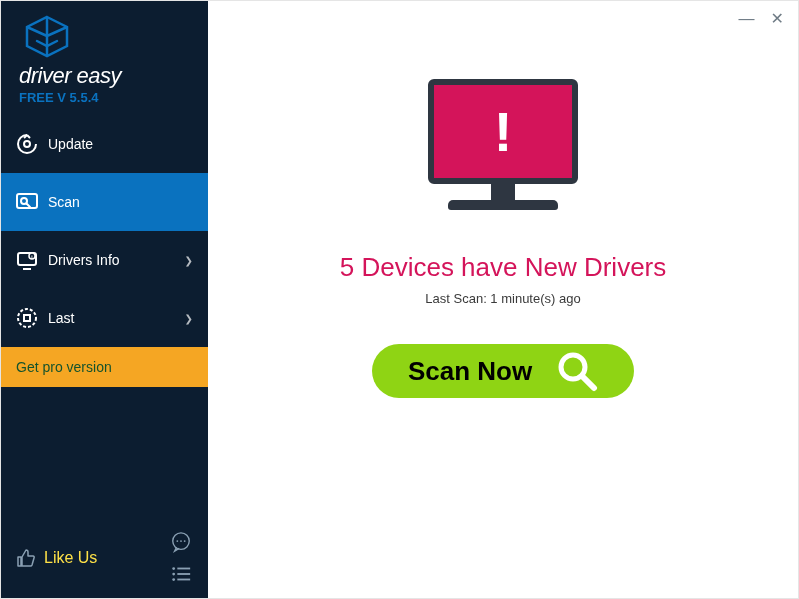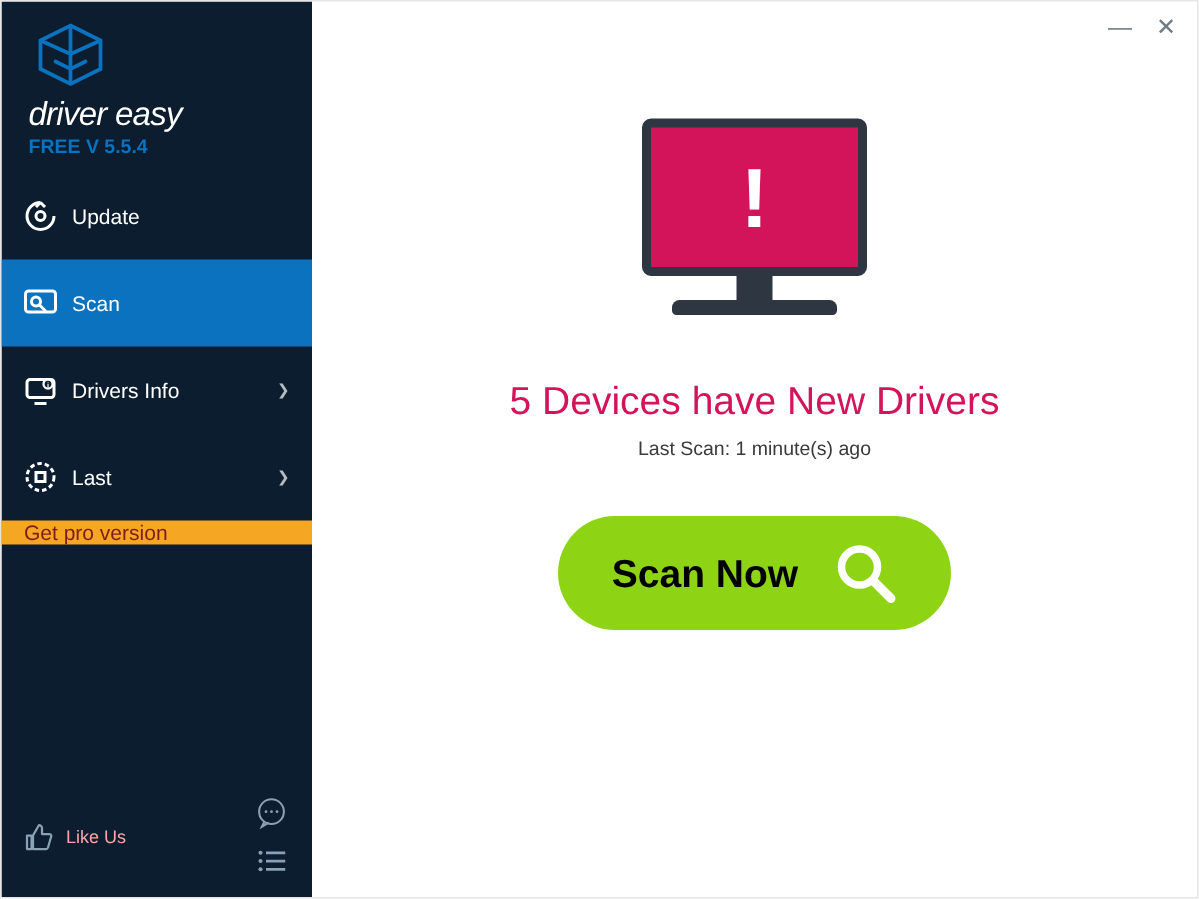--- a/index.html
+++ b/index.html
@@ -10,42 +10,42 @@
     .logo-area { padding: 13px 18px 10px; display: flex; flex-direction: column; }
     .logo-icon { width: 56px; height: 45px; margin-bottom: 4px; }
     .brand-name { font-style: italic; font-size: 22px; font-weight: normal; color: #fff; letter-spacing: -0.5px; }
     .version { color: #0a72bf; font-size: 13px; margin-top: 1px; font-weight: bold; }
     
     .nav-item { display: flex; align-items: center; padding: 18px 15px; font-size: 14px; color: #fff; cursor: pointer; position: relative; }
     .nav-item.active { background: #0a72bf; }
     .nav-item .icon { width: 22px; height: 22px; margin-right: 10px; flex-shrink: 0; display: flex; align-items: center; justify-content: center; }
     .nav-item .chevron { margin-left: auto; opacity: 0.7; font-size: 10px; }
     
-    .get-pro { background: #f5a623; color: #7f1d1d; padding: 0 15px; font-size: 14px; cursor: pointer; }
+    .get-pro { background: #f5a623; color: #14532d; padding: 12px 15px; font-size: 14px; cursor: pointer; }
     
     .sidebar-footer { margin-top: auto; padding: 12px 15px; display: flex; align-items: center; justify-content: space-between; color: #8aa0b3; }
-    .like-us { display: flex; align-items: center; font-size: 12px; cursor: pointer; color: #fca5a5; }
+    .like-us { display: flex; align-items: center; font-size: 16px; cursor: pointer; color: #fde047; }
     .like-us .icon { width: 20px; height: 20px; margin-right: 8px; }
     .footer-icons { display: flex; flex-direction: column; gap: 8px; align-items: flex-end; }
     .footer-icons .iconbtn { width: 24px; height: 24px; cursor: pointer; display: flex; align-items: center; justify-content: center; }
     
     .main { flex: 1; position: relative; display: flex; flex-direction: column; align-items: center; padding-top: 78px; }
     .window-controls { position: absolute; top: 10px; right: 14px; display: flex; gap: 16px; }
     .window-controls span { cursor: pointer; color: #6f7b85; font-size: 16px; line-height: 1; }
     
     .monitor { width: 150px; height: 155px; display: flex; flex-direction: column; align-items: center; margin-bottom: 18px; }
     .monitor-screen { width: 150px; height: 105px; background: #d4145a; border: 6px solid #2e3641; border-radius: 6px; display: flex; align-items: center; justify-content: center; }
     .monitor-screen .exclaim { color: #fff; font-size: 56px; font-weight: bold; }
     .monitor-neck { width: 24px; height: 16px; background: #2e3641; }
     .monitor-base { width: 110px; height: 10px; background: #2e3641; border-radius: 5px 5px 3px 3px; }
     
     .status-title { font-size: 26px; font-weight: normal; color: #d4145a; margin-bottom: 8px; }
     .last-scan { font-size: 13px; color: #3a3a3a; margin-bottom: 38px; }
     
-    .scan-btn { background: #8fd414; color: #000; border: none; padding: 0 36px; height: 76px; border-radius: 40px; font-size: 26px; font-weight: bold; cursor: pointer; display: flex; align-items: center; gap: 24px; }
+    .scan-btn { background: #8fd414; color: #000; border: none; padding: 0 36px; height: 54px; border-radius: 40px; font-size: 26px; font-weight: bold; cursor: pointer; display: flex; align-items: center; gap: 24px; }
     .scan-btn .search-icon { width: 42px; height: 42px; }
   </style>
 </head>
 <body>
 
 <div class="container">
   <aside class="sidebar">
     <div class="logo-area">
       <svg class="logo-icon" viewBox="0 0 56 45">
         <g stroke="#0a72bf" stroke-width="2.5" fill="none">

